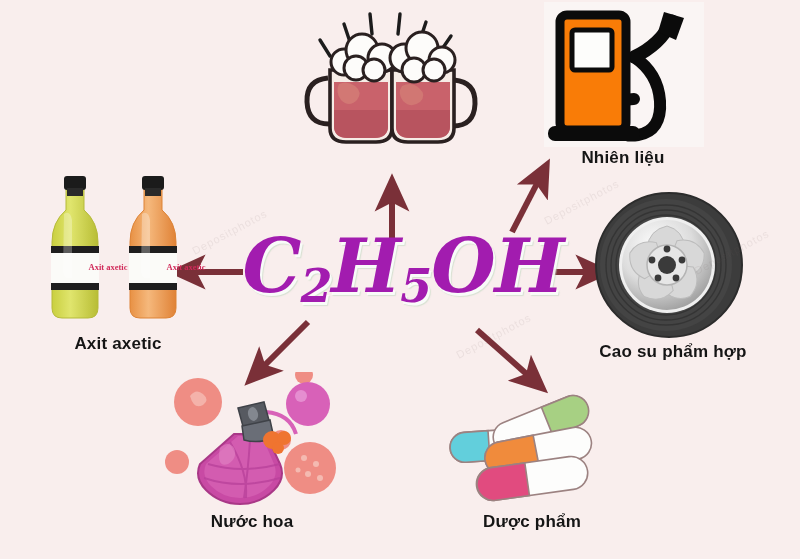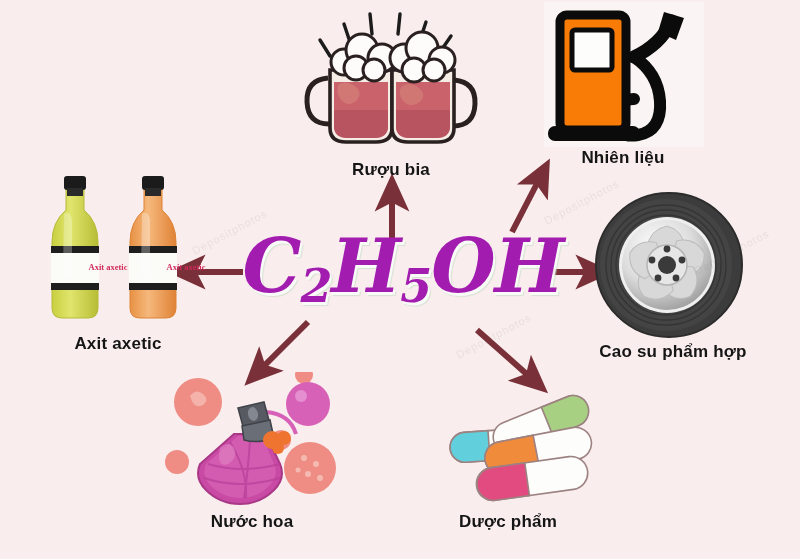--- a/index.html
+++ b/index.html
@@ -157,21 +157,20 @@
 
       <g fill="#fdfcfa" stroke="#2a2020" stroke-width="3">
         <circle cx="108" cy="52" r="14"></circle>
         <circle cx="126" cy="42" r="16"></circle>
         <circle cx="146" cy="54" r="13"></circle>
         <circle cx="118" cy="64" r="12"></circle>
         <circle cx="138" cy="64" r="11"></circle>
       </g>
     </svg>
   </div>
-  <div class="label" style="left:296px; top:160px; width:190px;">Rượu bia</div>
 
   <div class="node" style="left:538px; top:2px; width:170px; height:145px;">
     <svg width="170" height="145" viewBox="0 0 170 145">
       <rect x="6" y="0" width="160" height="145" fill="#faf5f4"></rect>
 
       <path d="M96,55 q26,-12 38,-36" fill="none" stroke="#0b0b0b" stroke-width="13" stroke-linecap="round"></path>
       <path d="M96,55 q24,16 26,44 q2,30 -22,34 q-22,4 -22,-18 q0,-18 18,-18" fill="none" stroke="#0b0b0b" stroke-width="12" stroke-linecap="round"></path>
 
       <path d="M126,10 l20,6 l-8,22 l-18,-8 Z" fill="#0b0b0b"></path>
 
@@ -243,21 +242,21 @@
           <path d="M68,53 h36 v32 h-36 a16,16 0 0 1 0,-32 Z" fill="#f08b3c"></path>
         </g>
 
         <g transform="rotate(-8 100 96)">
           <rect x="44" y="80" width="112" height="33" rx="16.5" fill="#fdfdfc"></rect>
           <path d="M61,80 h34 v33 h-34 a16.5,16.5 0 0 1 0,-33 Z" fill="#e14b7f"></path>
         </g>
       </g>
     </svg>
   </div>
-  <div class="label" style="left:408px; top:512px; width:200px;">Dược phẩm</div>
+  <div class="label" style="left:432px; top:512px; width:200px;">Dược phẩm</div>
 
   <div class="node" style="left:162px; top:372px; width:180px; height:138px;">
     <svg width="180" height="138" viewBox="0 0 180 138">
 
       <circle cx="142" cy="3" r="9" fill="#ef8d84"></circle>
       <circle cx="36" cy="30" r="24" fill="#ef8d84"></circle>
       <path d="M28,24 q6,-8 13,-2 q7,6 0,11 q-9,5 -13,-9 Z" fill="#f4b6ae" opacity="0.9"></path>
       <circle cx="146" cy="32" r="22" fill="#d861b8"></circle>
       <circle cx="139" cy="24" r="6" fill="#e89ad6" opacity="0.8"></circle>
       <circle cx="119" cy="68" r="10" fill="#ef8d84"></circle>

